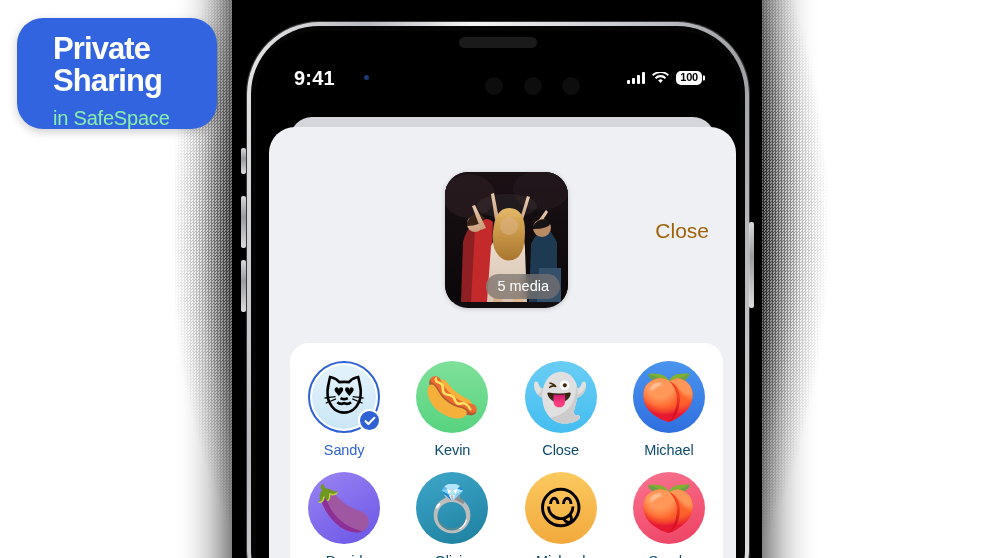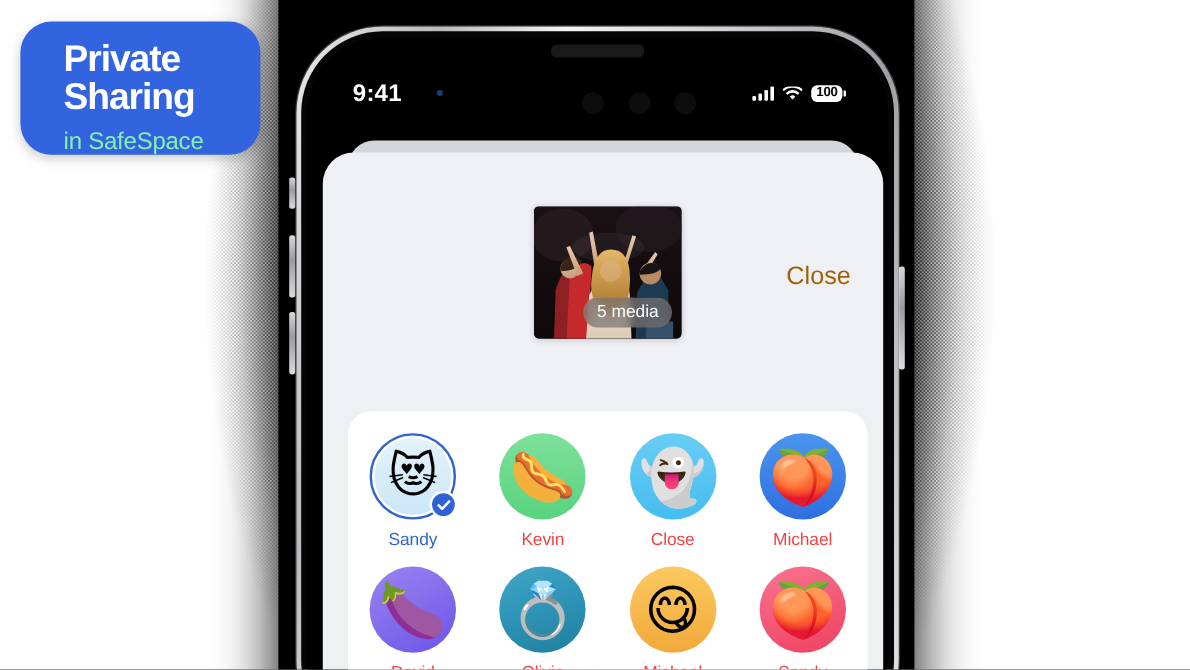--- a/index.html
+++ b/index.html
@@ -110,22 +110,22 @@
   #sheet{
     position:absolute;left:13px;top:96px;width:467px;height:500px;
     background:#eef0f4;border-radius:26px 26px 0 0;overflow:hidden;
   }
 
   
   #sheet-header{
     position:relative;height:175px;
   }
   #media-thumb{
-    position:absolute;left:176px;top:45px;width:123px;height:110px;
-    border-radius:4px;overflow:hidden;
+    position:absolute;left:176px;top:45px;width:123px;height:136px;
+    border-radius:23px;overflow:hidden;
     background:#120d10;
     box-shadow:0 1px 5px rgba(0,0,0,.18);
   }
   #thumb-art{position:absolute;inset:0;}
   .pill-media{
     position:absolute;right:8px;bottom:9px;
     background:rgba(120,115,112,.72);
     color:#fff;font-size:14.5px;font-weight:500;
     padding:4px 11px 5px;border-radius:14px;
     backdrop-filter:blur(4px);
@@ -167,21 +167,21 @@
     position:absolute;inset:0;border-radius:50%;
     border:2.5px solid #2f62d3;box-sizing:border-box;
   }
   .check{
     position:absolute;right:-1px;bottom:1px;
     width:23px;height:23px;border-radius:50%;
     background:#2f62d3;border:2px solid #fff;box-sizing:border-box;
     display:flex;align-items:center;justify-content:center;
   }
   .check svg{width:12px;height:12px;display:block;}
-  .cname{font-size:14.5px;color:#ef4444;font-weight:400;letter-spacing:-.1px;}
+  .cname{font-size:14.5px;color:#0c4a6e;font-weight:400;letter-spacing:-.1px;}
   .cname.sel{color:#2f62d3;font-weight:500;}
 
   
   #badge{
     position:absolute;left:17px;top:18px;width:200px;height:111px;
     background:#3264e0;border-radius:26px;
     box-sizing:border-box;padding:15px 36px 0;
     box-shadow:0 3px 10px rgba(0,0,0,.20);
   }
   #badge-l1,#badge-l2{

